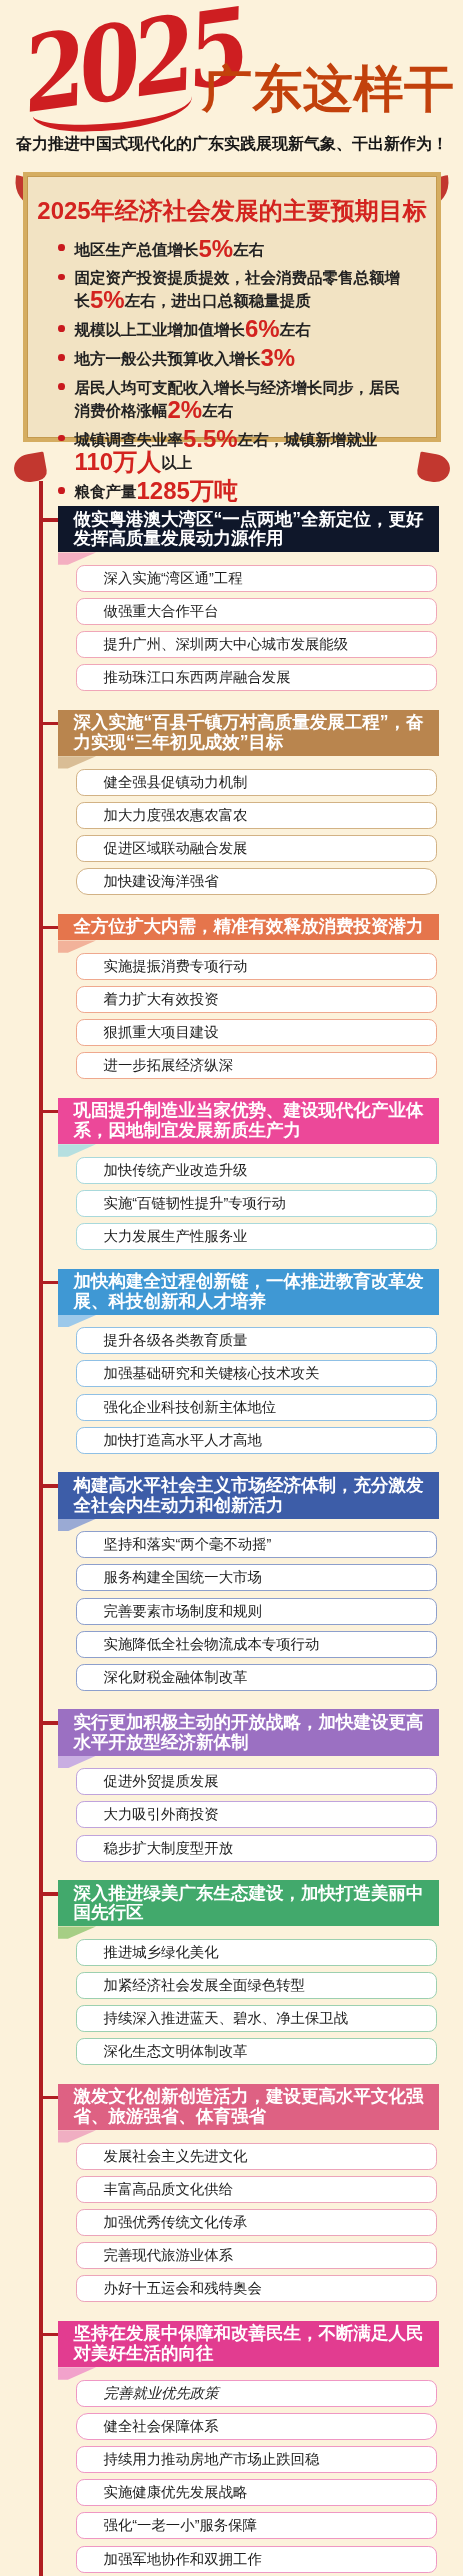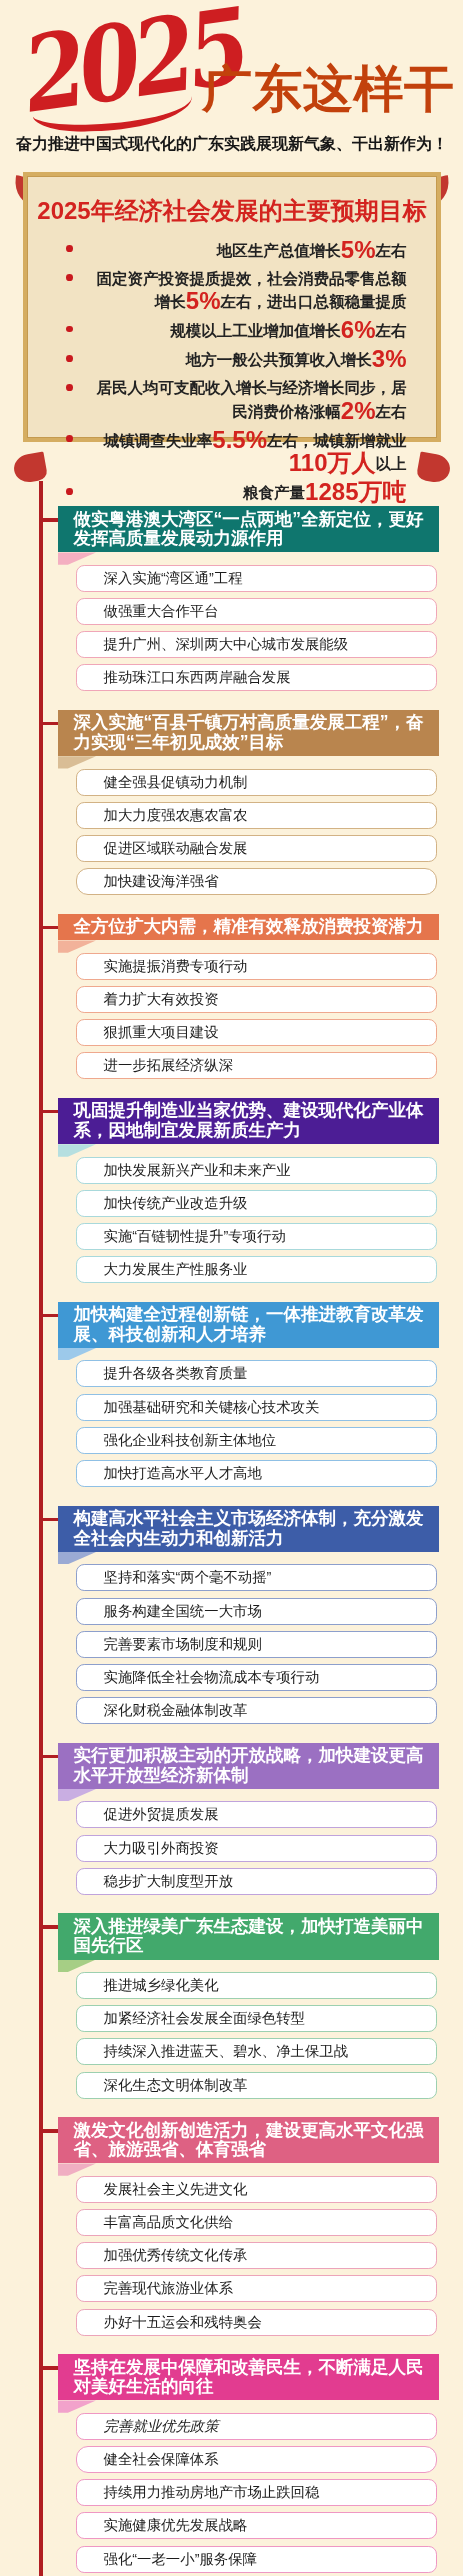--- a/index.html
+++ b/index.html
@@ -18,21 +18,21 @@
   
   .curl{position:absolute;background:#C2372F;z-index:1;}
   .curl.tl{left:14.4px;top:177px;width:27px;height:29px;border-radius:0 95% 10% 95%;transform:rotate(8deg);}
   .curl.tr{left:423px;top:177px;width:27px;height:29px;border-radius:95% 0 95% 10%;transform:rotate(-8deg);}
   .curl.bl{left:14.4px;top:454px;width:32px;height:28px;border-radius:95% 10% 60% 95%;transform:rotate(-10deg);}
   .curl.br{left:418px;top:454px;width:32px;height:28px;border-radius:10% 95% 95% 60%;transform:rotate(10deg);}
   .goals{position:absolute;left:23px;top:172px;width:418px;height:270px;box-sizing:border-box;
          background:#F2E3C3;border:4.6px solid #D5AD61;z-index:2;
          box-shadow:inset 0 0 0 1px #C49A4F;}
   .goals-title{margin:18.5px 10.3px 11.3px 10.3px;text-align:center;font-size:24px;font-weight:bold;color:#D3231F;}
-  .goals-list{list-style:none;margin:12px;padding:0 18.5px 0 27px;text-align:right;}
+  .goals-list{list-style:none;margin:4px;padding:0 18.5px 0 27px;}
   .goals-list li{position:relative;padding-left:16.5px;margin-bottom:5.7px;font-size:15.5px;font-weight:bold;
          color:#222;line-height:1.45;}
   .goals-list li:before{content:"";position:absolute;left:0;top:6.7px;width:6.7px;height:6.7px;
          border-radius:50%;background:#C9191E;}
   .hl{color:#D3231F;font-size:24px;font-weight:bold;line-height:0.9;vertical-align:-2.1px;}
   
   .trunk{position:absolute;left:39px;top:481px;width:3.6px;height:2455px;background:#B01E22;}
   .sections{position:absolute;left:58px;top:506px;width:381px;}
   .sec{position:relative;margin-bottom:18.5px;}
   .sec:before{content:"";position:absolute;left:-19px;top:12px;width:19px;height:3.6px;background:#B01E22;}
@@ -70,21 +70,21 @@
         <li><span>居民人均可支配收入增长与经济增长同步，居民消费价格涨幅</span><span class="hl">2%</span><span>左右</span></li>
         <li><span>城镇调查失业率</span><span class="hl">5.5%</span><span>左右，城镇新增就业</span><span class="hl">110万人</span><span>以上</span></li>
         <li><span>粮食产量</span><span class="hl">1285万吨</span></li>
       </ul>
   </div>
 
   <div class="trunk"></div>
 
   <div class="sections" id="sections">
       <div class="sec">
-        <div class="sec-h" style="background: #0f766e;">做实粤港澳大湾区“一点两地”全新定位，更好发挥高质量发展动力源作用</div>
+        <div class="sec-h" style="background: #0f172a;">做实粤港澳大湾区“一点两地”全新定位，更好发挥高质量发展动力源作用</div>
         <div class="sec-tail" style="background: rgb(244, 175, 193);"></div>
         <div class="items">
           <div class="item" style="border-color: rgb(240, 166, 184);">深入实施“湾区通”工程</div>
           <div class="item" style="border-color: rgb(240, 166, 184);">做强重大合作平台</div>
           <div class="item" style="border-color: rgb(240, 166, 184);">提升广州、深圳两大中心城市发展能级</div>
           <div class="item" style="border-color: rgb(240, 166, 184);">推动珠江口东西两岸融合发展</div>
         </div>
       </div>
       <div class="sec">
         <div class="sec-h" style="background: rgb(185, 133, 78);">深入实施“百县千镇万村高质量发展工程”，奋力实现“三年初见成效”目标</div>
@@ -100,24 +100,23 @@
         <div class="sec-h" style="background: rgb(229, 117, 76);">全方位扩大内需，精准有效释放消费投资潜力</div>
         <div class="sec-tail" style="background: rgb(242, 178, 154);"></div>
         <div class="items">
           <div class="item" style="border-color: rgb(239, 168, 142);">实施提振消费专项行动</div>
           <div class="item" style="border-color: rgb(239, 168, 142);">着力扩大有效投资</div>
           <div class="item" style="border-color: rgb(239, 168, 142);">狠抓重大项目建设</div>
           <div class="item" style="border-color: rgb(239, 168, 142);">进一步拓展经济纵深</div>
         </div>
       </div>
       <div class="sec">
-        <div class="sec-h" style="background: #4c1d95;">巩固提升制造业当家优势、建设现代化产业体系，因地制宜发展新质生产力</div>
+        <div class="sec-h" style="background: #ec4899;">巩固提升制造业当家优势、建设现代化产业体系，因地制宜发展新质生产力</div>
         <div class="sec-tail" style="background: rgb(181, 223, 224);"></div>
         <div class="items">
-          <div class="item" style="border-color: rgb(168, 217, 219);">加快发展新兴产业和未来产业</div>
           <div class="item" style="border-color: rgb(168, 217, 219);">加快传统产业改造升级</div>
           <div class="item" style="border-color: rgb(168, 217, 219);">实施“百链韧性提升”专项行动</div>
           <div class="item" style="border-color: rgb(168, 217, 219);">大力发展生产性服务业</div>
         </div>
       </div>
       <div class="sec">
         <div class="sec-h" style="background: rgb(63, 152, 212);">加快构建全过程创新链，一体推进教育改革发展、科技创新和人才培养</div>
         <div class="sec-tail" style="background: rgb(156, 201, 234);"></div>
         <div class="items">
           <div class="item" style="border-color: rgb(143, 192, 229);">提升各级各类教育质量</div>

